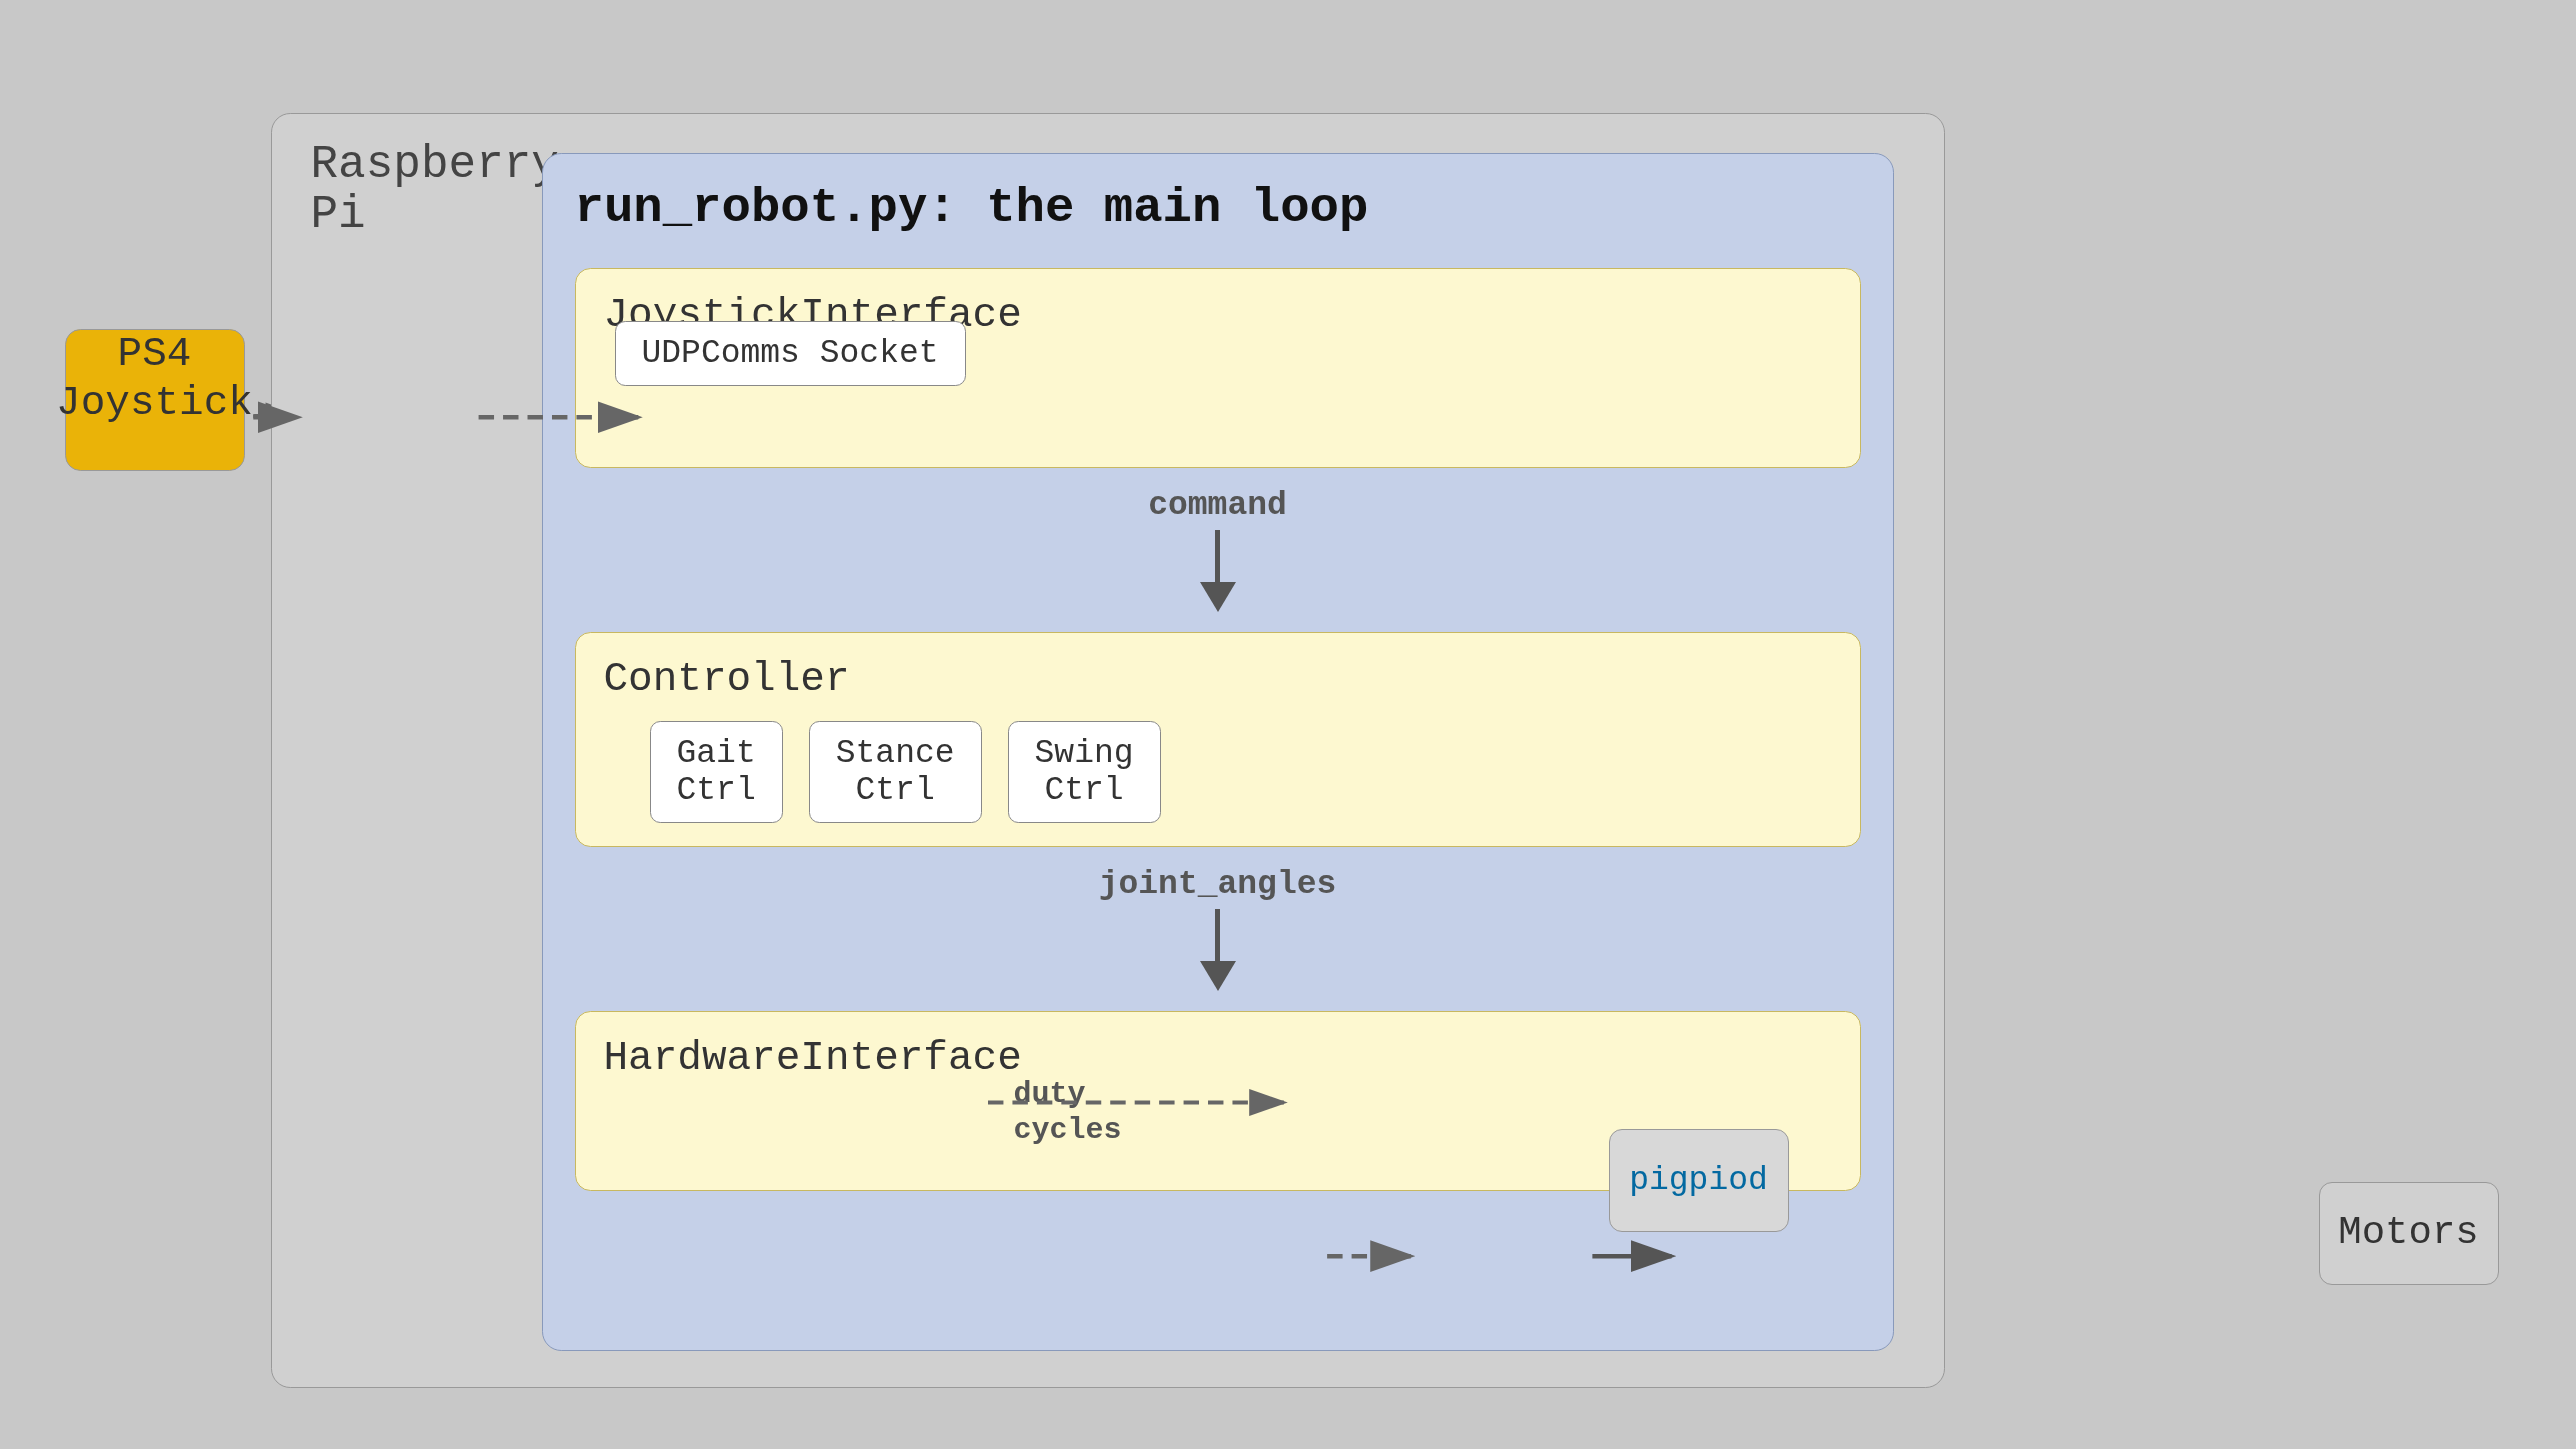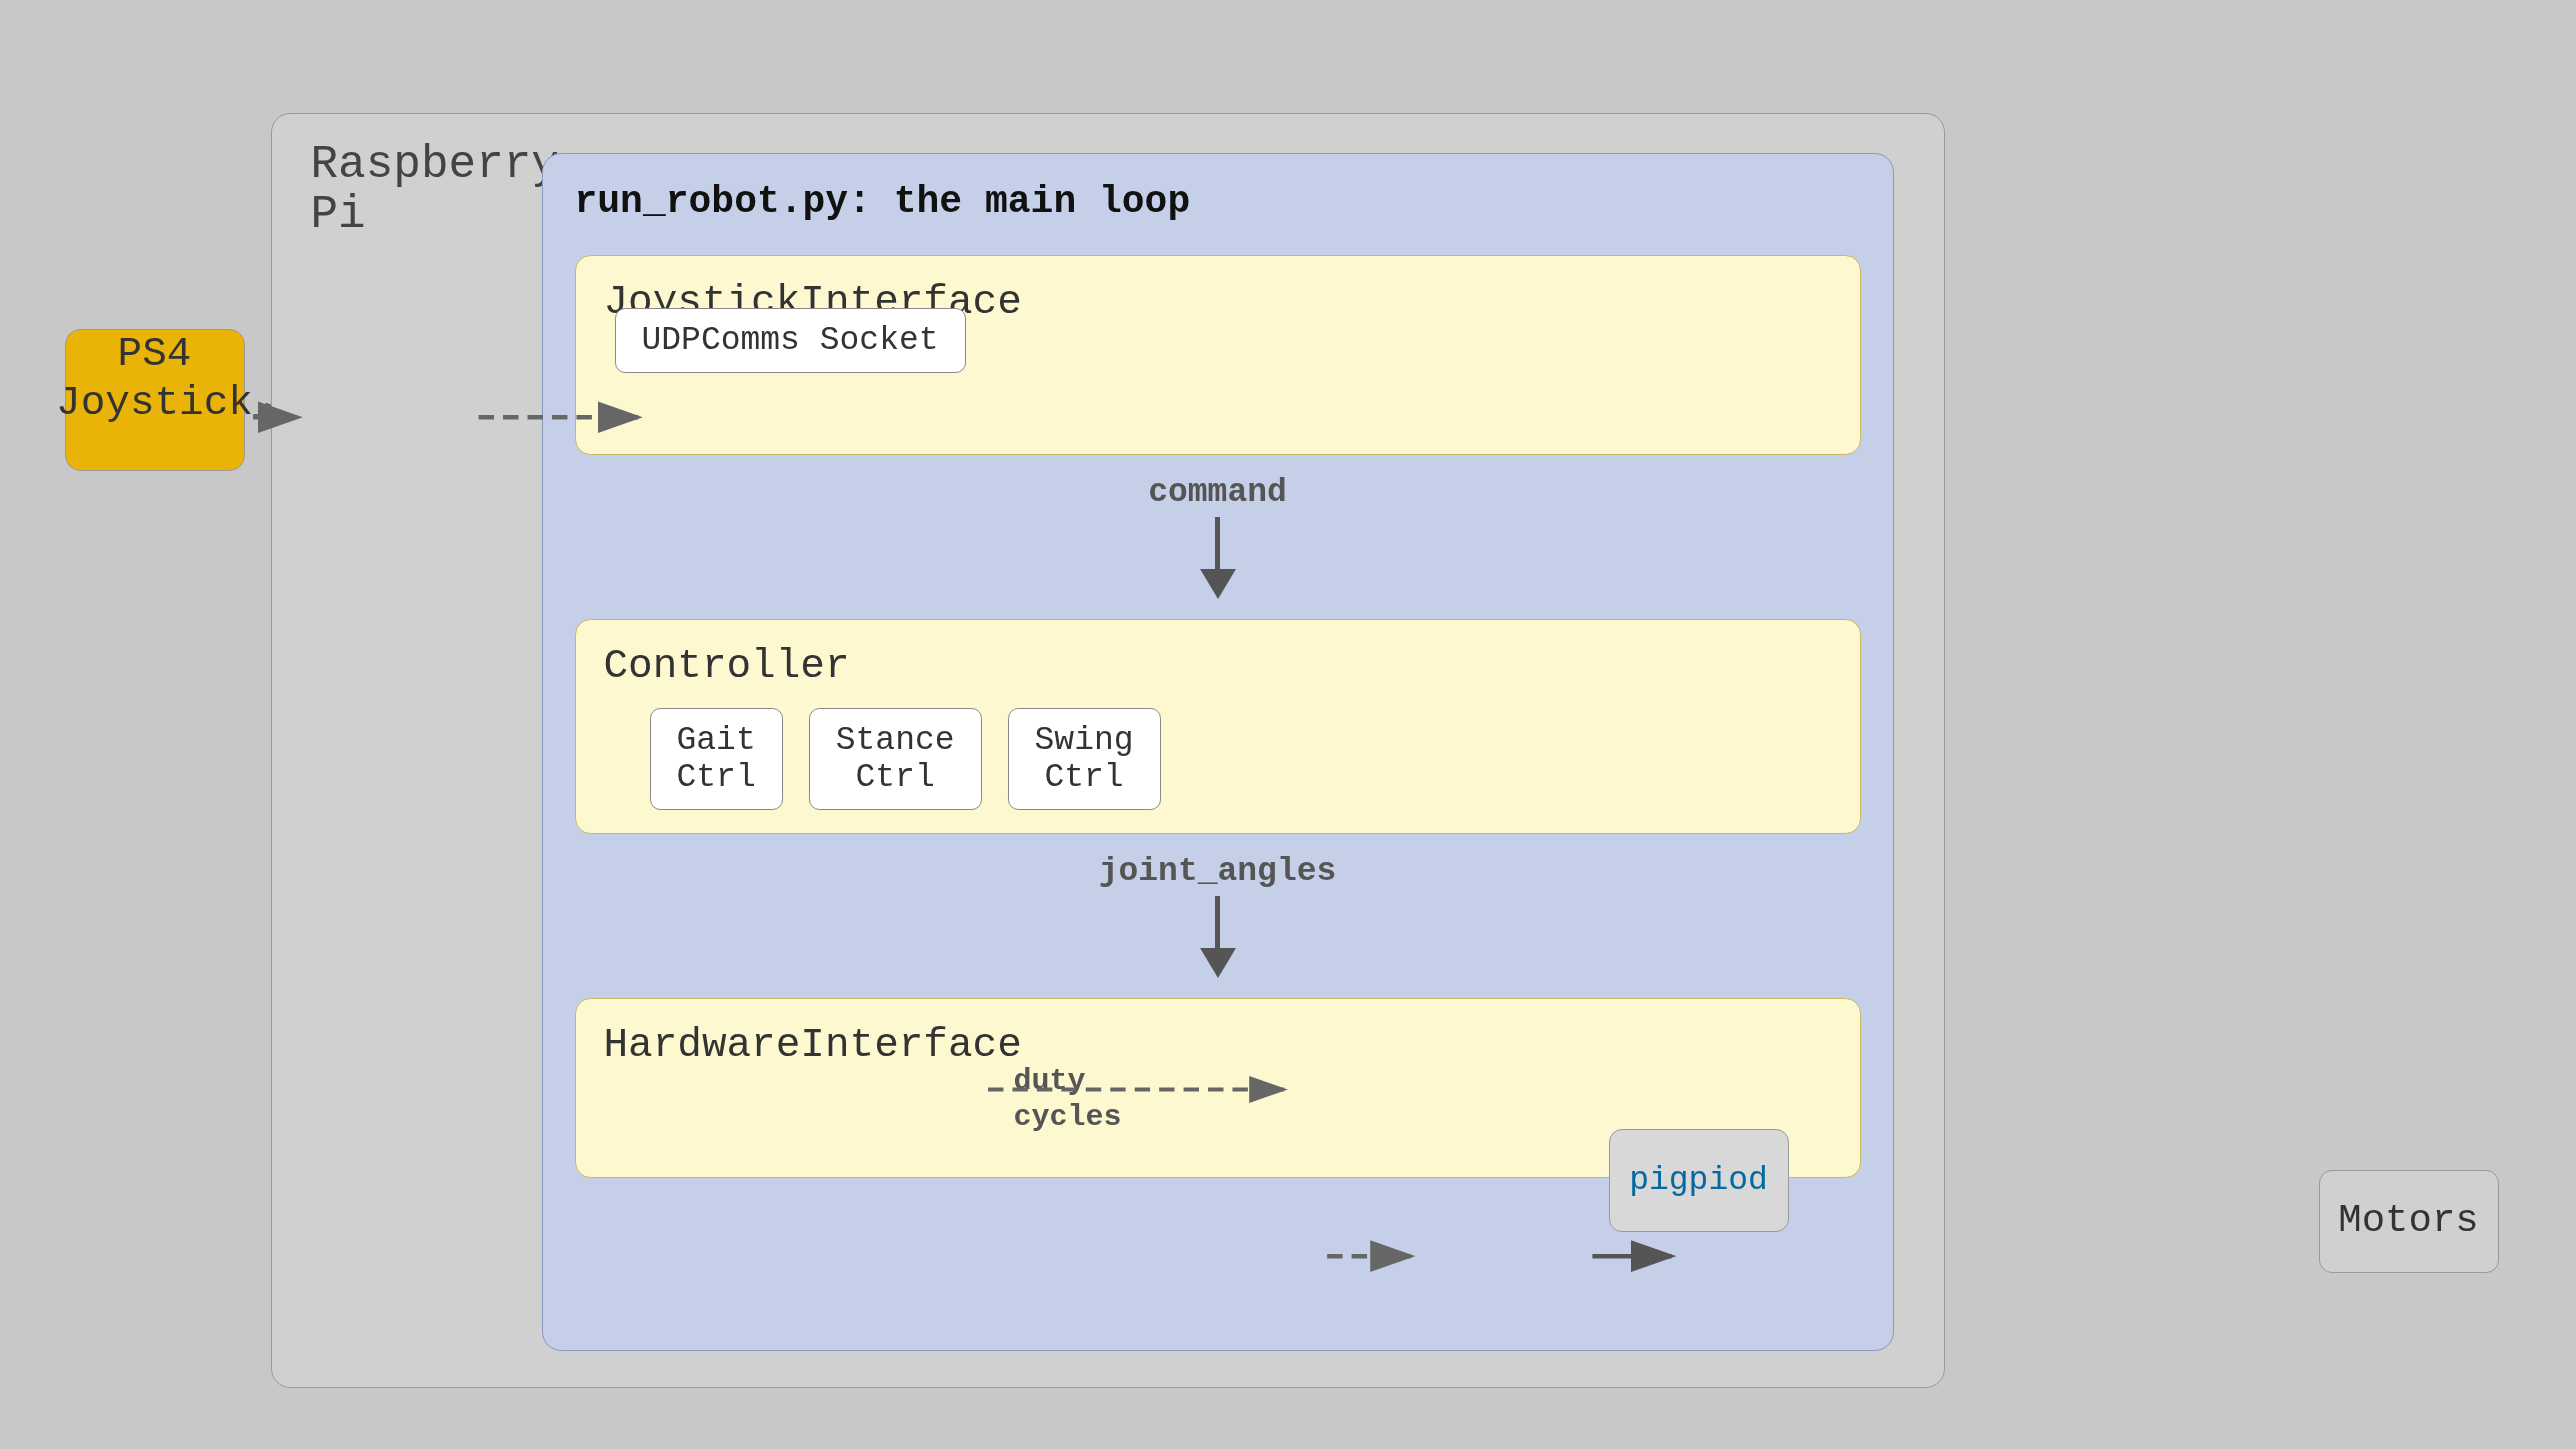--- a/index.html
+++ b/index.html
@@ -54,21 +54,21 @@
       border-radius: 19.3px;
       position: absolute;
       left: 270px;
       top: 39px;
       width: 1352px;
       height: 1198px;
       padding: 26px 32px;
     }
 
     .main-loop-title {
-      font-size: 38px;
+      font-size: 49px;
       font-weight: bold;
       color: #111;
       font-family: 'Courier New', Courier, monospace;
       margin-bottom: 32px;
     }
 
     
     .yellow-box {
       background: #fdf8d0;
       border: 1.9px solid #c8b860;
@@ -360,21 +360,21 @@
       </div>
 
     </div>
 
     <div class="pigpiod-box">
       <span>pigpiod</span>
     </div>
 
   </div>
 
-  <div class="motors-box" style="position:absolute; right:13px; bottom: 128px;">
+  <div class="motors-box" style="position:absolute; right:13px; bottom: 116px;">
     <span>Motors</span>
   </div>
 
   <svg style="position:absolute;top:0;left:0;width:2447px;height:1352px;pointer-events:none;" viewBox="0 0 3800 2100" width="2447" height="1352">
     <defs>
       <marker id="ah1" markerWidth="10" markerHeight="7" refX="9" refY="3.5" orient="auto">
         <polygon points="0 0, 10 3.5, 0 7" fill="#666"></polygon>
       </marker>
       <marker id="ah2" markerWidth="10" markerHeight="7" refX="9" refY="3.5" orient="auto">
         <polygon points="0 0, 10 3.5, 0 7" fill="#555"></polygon>

